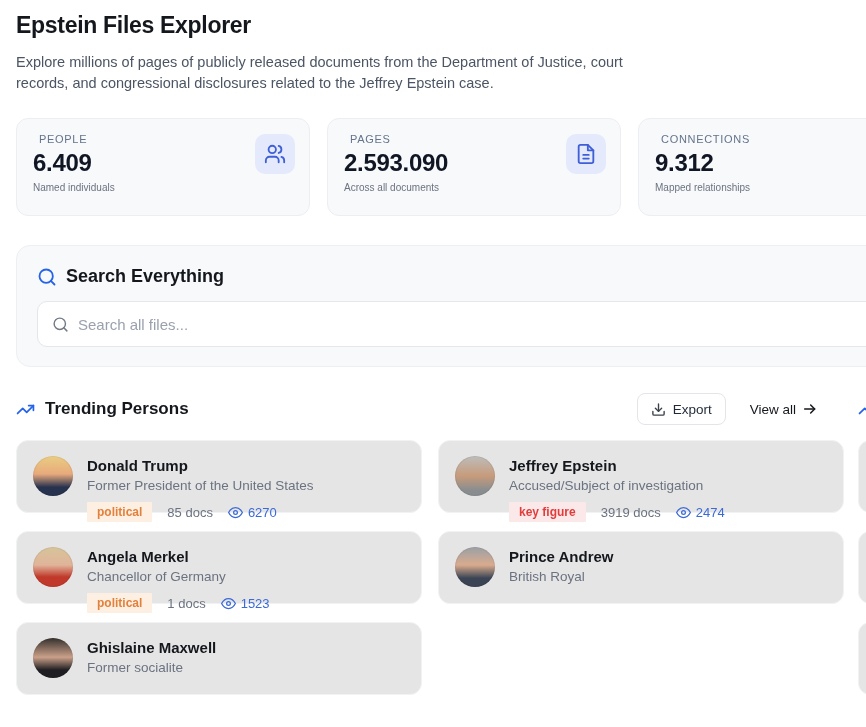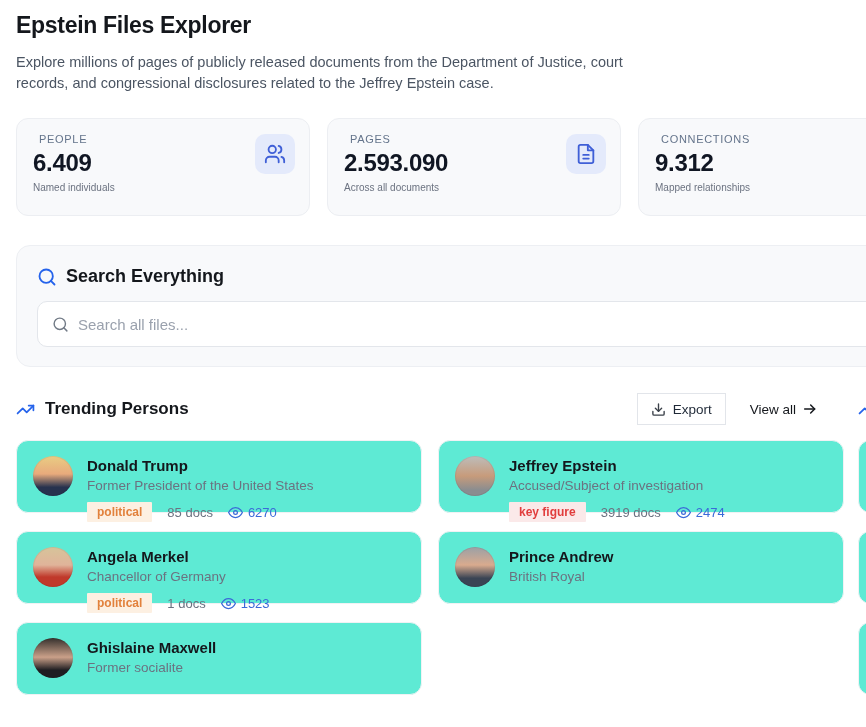--- a/index.html
+++ b/index.html
@@ -32,28 +32,28 @@
   .search-input::placeholder { color:#9aa1ad; }
 
   
   .sections { display:flex; gap:14px; margin-top:26px; }
   .panel-a { width:828px; flex:none; }
   .panel-b { width:406px; flex:none; }
   .sec-head { display:flex; align-items:center; gap:10px; height:32px; padding-right:26px; color:#2563eb; }
   .sec-title { font-size:17px; font-weight:700; color:#14171c; }
   .spacer { flex:1; }
   .export-btn { display:flex; align-items:center; gap:7px; height:32px; padding:0 13px;
-    background:#fff; border:1px solid #e2e5ea; border-radius:0; font-size:13.5px; color:#1f2937;
+    background:#fff; border:1px solid #e2e5ea; border-radius:8px; font-size:13.5px; color:#1f2937;
     font-family:inherit; cursor:pointer; }
   .view-all { display:flex; align-items:center; gap:6px; margin-left:14px; font-size:13.5px;
     color:#14171c; cursor:pointer; }
 
   .persons-grid { display:grid; grid-template-columns:406px 406px; gap:18px 16px; margin-top:15px; }
   .side-grid { display:grid; grid-template-columns:406px; gap:18px; margin-top:15px; }
-  .person-card { height:73px; background:#5eead4; border:1px solid #f0f2f4; border-radius:12px;
+  .person-card { height:73px; background:#e5e5e5; border:1px solid #f0f2f4; border-radius:12px;
     padding:15px 16px; display:flex; gap:14px; }
   .avatar { width:40px; height:40px; border-radius:50%; flex:none; box-shadow:inset 0 0 0 1px rgba(0,0,0,.06); }
   .av-0 { background:linear-gradient(180deg,#e9cd83 0%,#e8aa7c 45%,#27324e 78%); }
   .av-1 { background:linear-gradient(180deg,#b59a6f 0%,#d9b49a 40%,#1c1c20 75%); }
   .av-2 { background:linear-gradient(180deg,#bdbdbb 0%,#c79b7b 50%,#8a8d90 85%); }
   .av-3 { background:linear-gradient(180deg,#d6c49a 0%,#e0b49a 45%,#c0392b 75%); }
   .av-4 { background:linear-gradient(180deg,#9aa0a6 0%,#d9ab8e 45%,#3a4454 78%); }
   .av-5 { background:linear-gradient(180deg,#35302d 0%,#caa089 48%,#1f1e22 80%); }
   .p-body { min-width:0; }
   .p-name { margin-top:1px; font-size:15px; font-weight:700; color:#14171c; }

